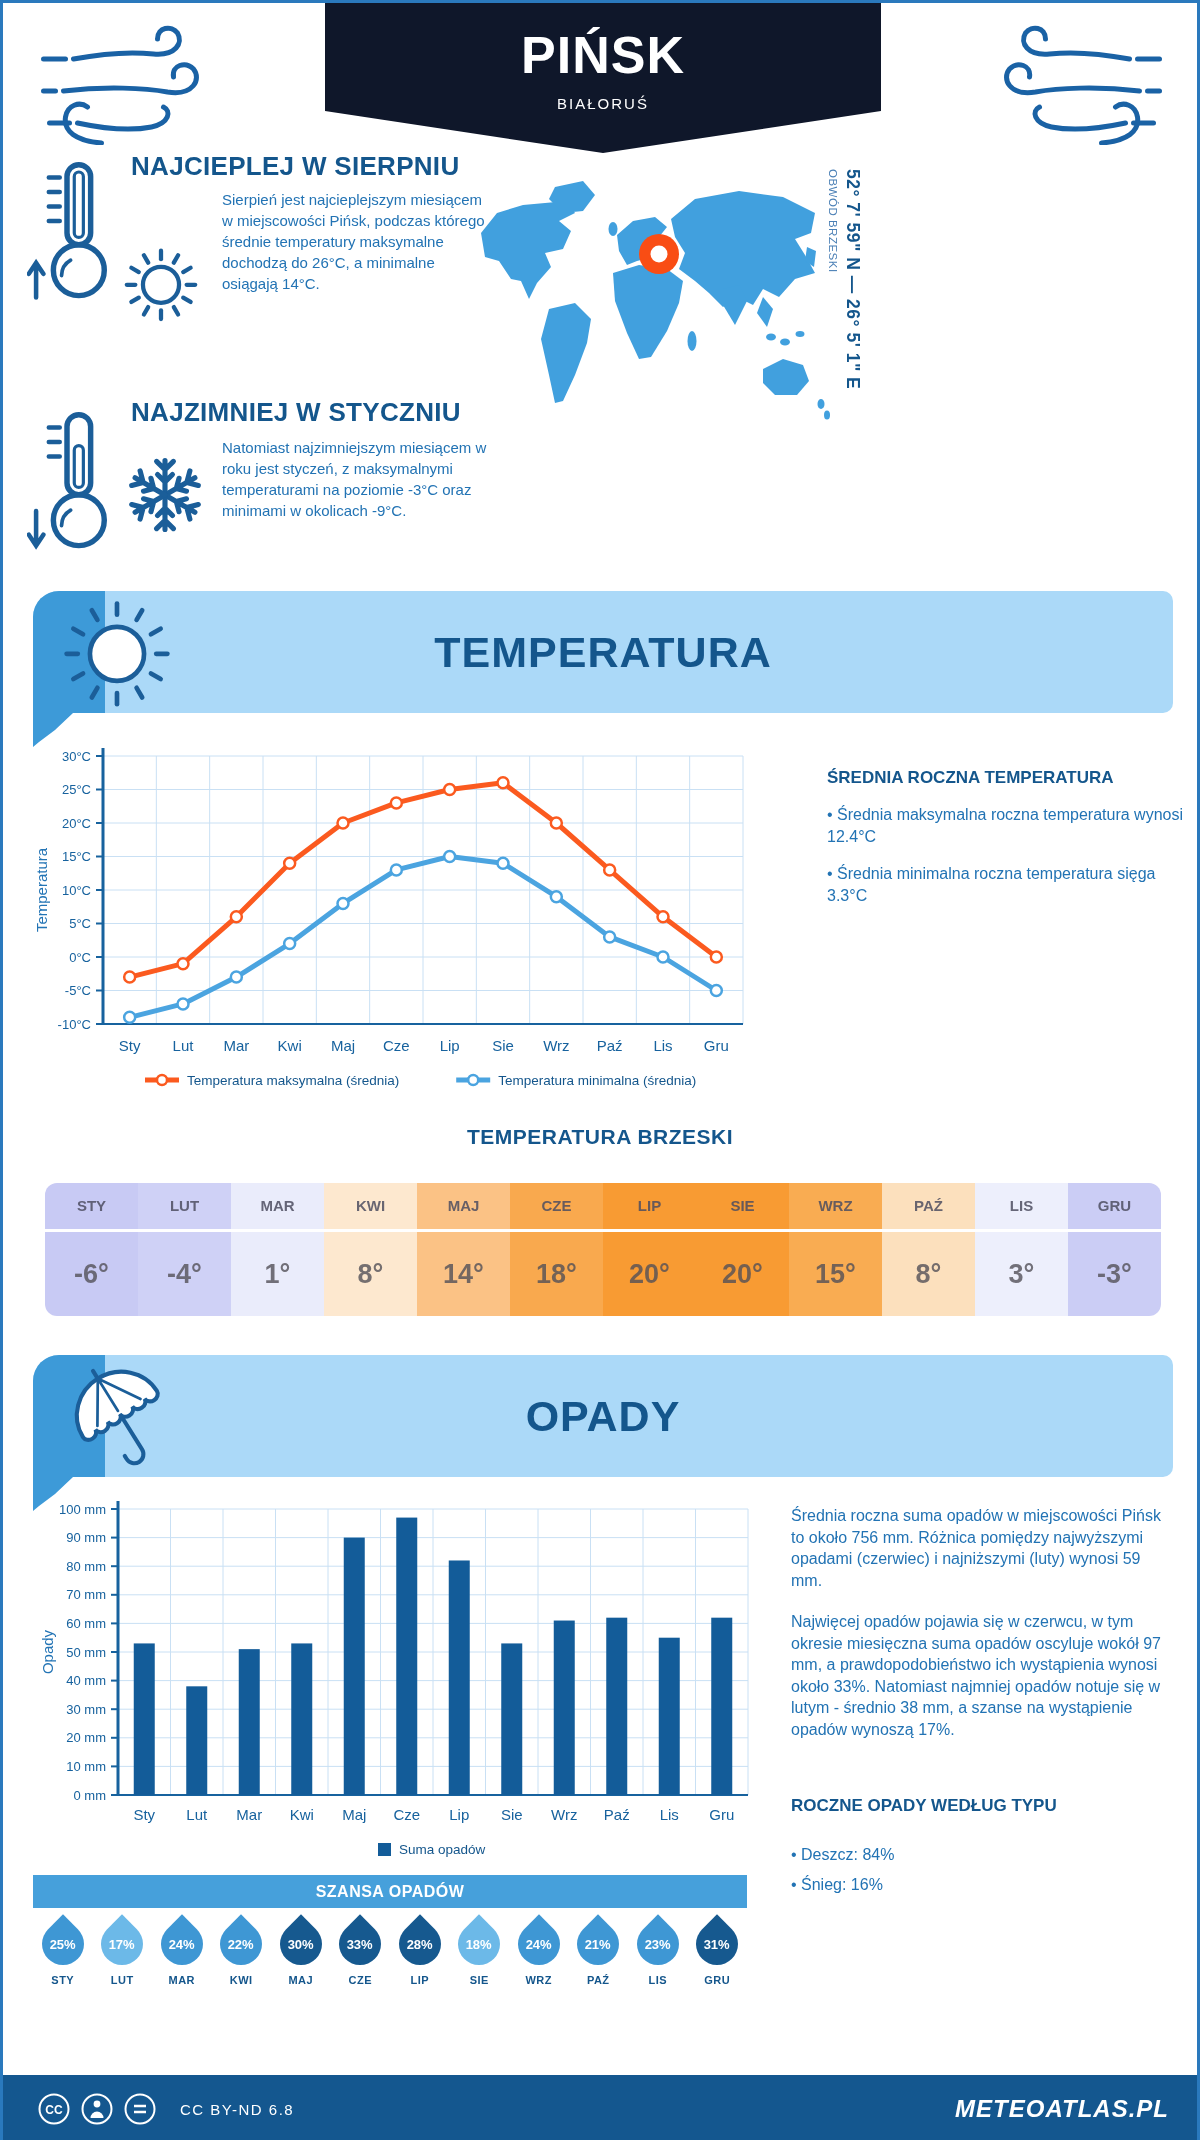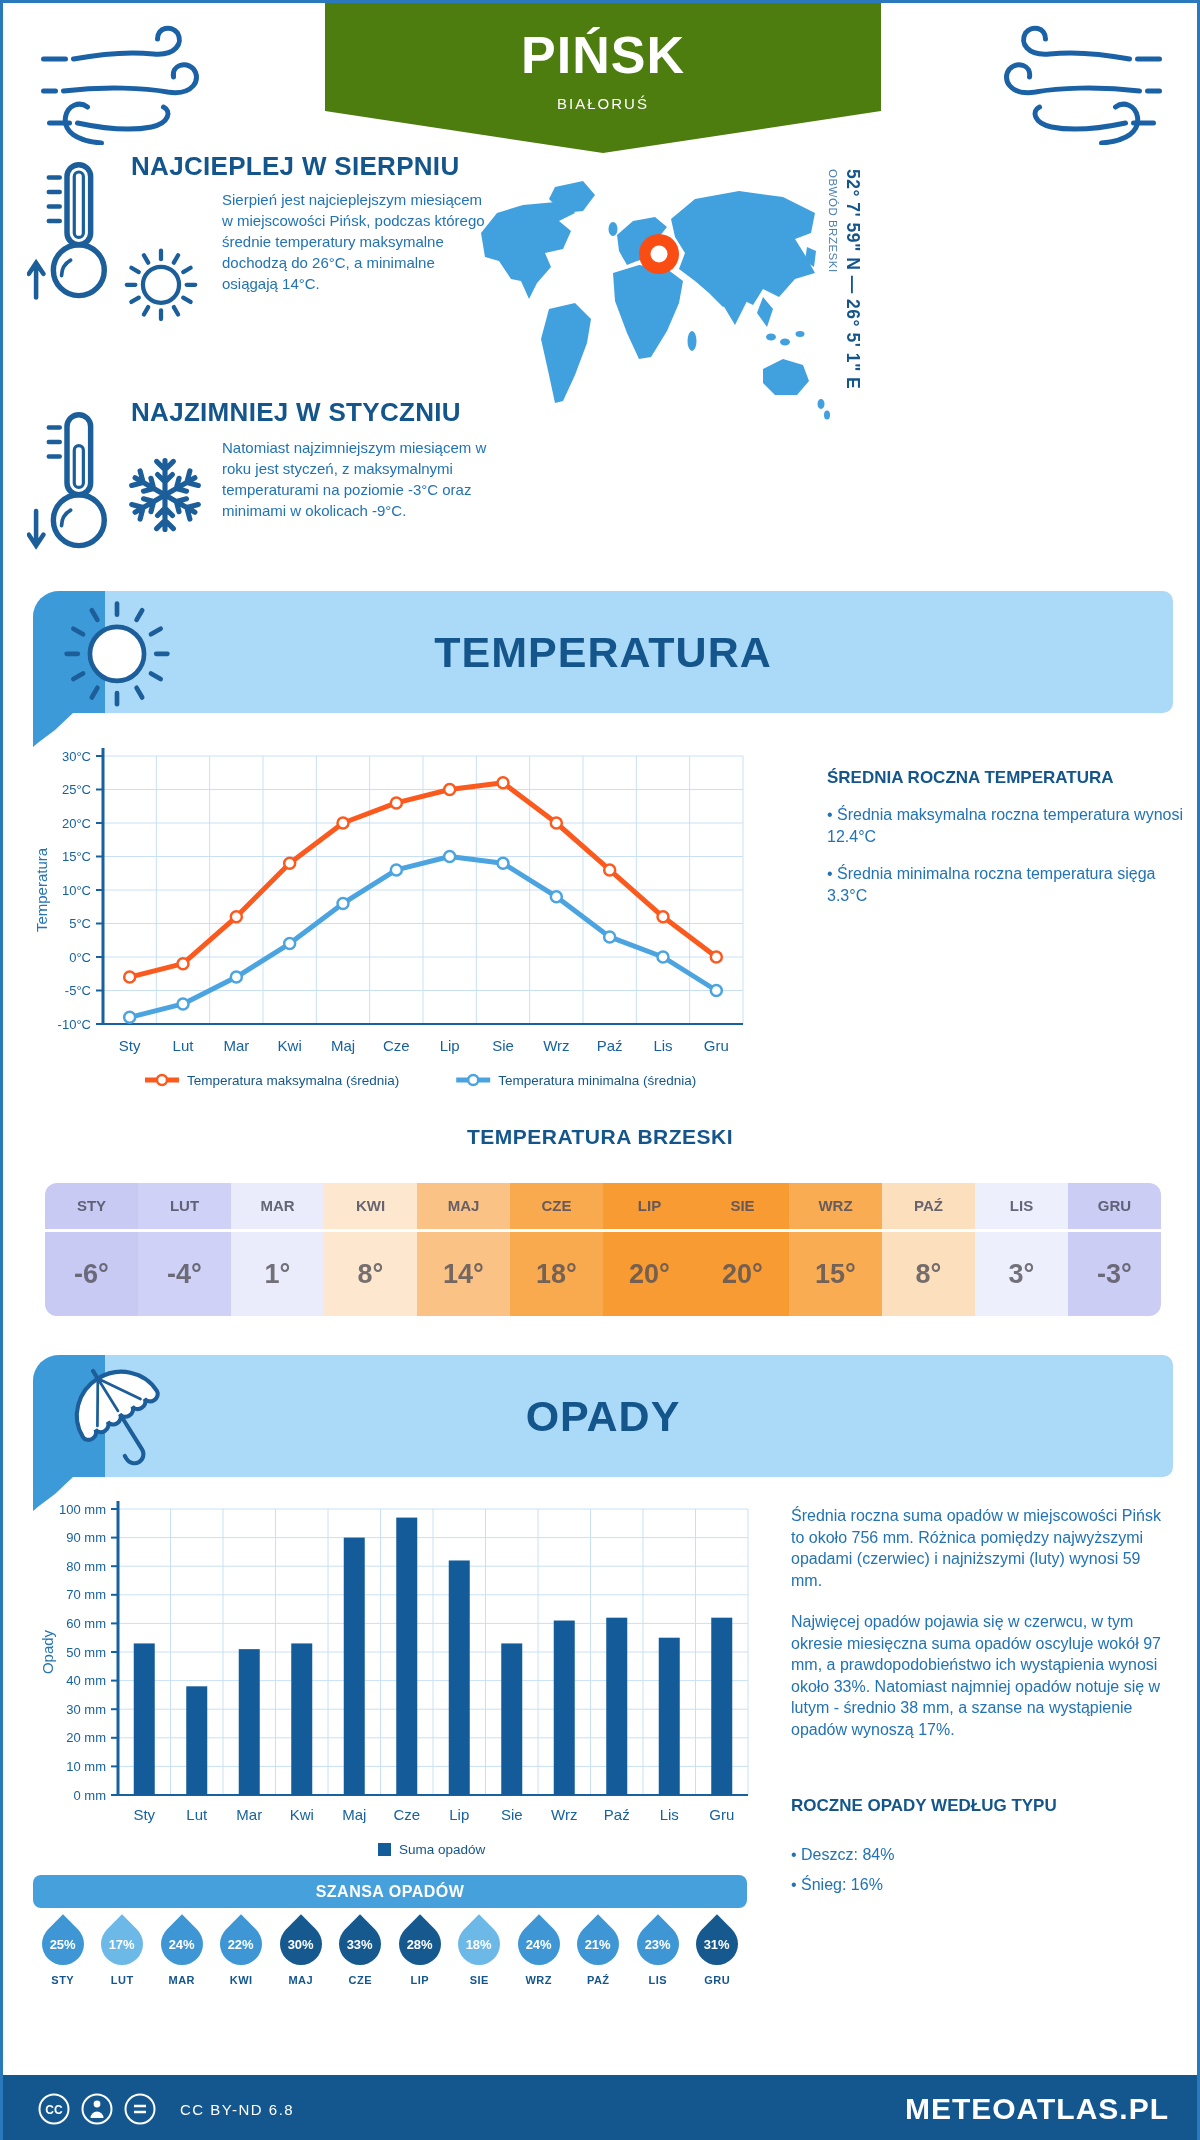--- a/index.html
+++ b/index.html
@@ -2,21 +2,21 @@
 <html><head>
 <meta charset="utf-8">
 <style>
   html,body{margin:0;padding:0;background:#fff;}
   .page{position:relative;width:1200px;height:2140px;margin:0 auto;background:#fff;overflow:hidden;
         box-sizing:border-box;border-left:3px solid #2a79bd;border-right:3px solid #2a79bd;border-top:3px solid #2a79bd;
         font-family:"Liberation Sans", sans-serif;}
   .abs{position:absolute;}
 
   
-  .head-banner{left:322px;top:0;width:556px;height:150px;background:#4d7c0f;
+  .head-banner{left:322px;top:0;width:556px;height:150px;background:#0f172a;
                clip-path:polygon(0 0,100% 0,100% 72%,50% 100%,0 72%);}
   .head-title{left:0;right:0;top:22px;text-align:center;color:#fff;font-size:52px;font-weight:bold;letter-spacing:1px;}
   .head-sub{left:0;right:0;top:92px;text-align:center;color:#fff;font-size:15px;letter-spacing:2px;}
 
   
   .sec-title{font-size:26px;font-weight:bold;color:#14568c;letter-spacing:.3px;}
   .sec-text{font-size:15px;line-height:21px;color:#2273b4;}
   .coords{display:flex;flex-direction:row;}
   .coords .big{writing-mode:vertical-rl;font-size:17.5px;font-weight:bold;color:#14568c;letter-spacing:.5px;}
   .coords .small{writing-mode:vertical-rl;font-size:11.5px;color:#4a7fb5;letter-spacing:.5px;margin-right:3px;}
@@ -46,34 +46,34 @@
   .t-table{left:42px;top:1180px;width:1116px;display:flex;}
   .t-col{flex:1;overflow:hidden;}
   .t-col:first-child{border-radius:12px 0 0 12px;}
   .t-col:last-child{border-radius:0 12px 12px 0;}
   .t-head{height:46px;line-height:46px;text-align:center;font-size:15px;font-weight:bold;
           color:rgba(78,78,96,.85);border-bottom:3px solid #fff;}
   .t-val{height:84px;display:flex;align-items:center;justify-content:center;font-size:27px;font-weight:bold;
          color:rgba(82,80,88,.8);}
 
   
-  .chance-bar{left:30px;top:1872px;width:714px;height:33px;background:#46a0db;border-radius:8px;
+  .chance-bar{left:30px;top:1872px;width:714px;height:33px;background:#46a0db;border-radius:0;
               text-align:center;line-height:33px;color:#fff;font-weight:bold;font-size:16px;letter-spacing:.5px;}
   .drops{left:30px;top:1912px;width:714px;display:flex;}
   .d-cell{flex:1;text-align:center;}
   .drop{width:42px;height:42px;border-radius:0 50% 50% 50%;transform:rotate(45deg);
         display:flex;align-items:center;justify-content:center;margin:8px auto 0 auto;}
   .drop>span{transform:rotate(-45deg);color:#fff;font-size:13px;font-weight:bold;}
   .d-month{margin-top:9px;font-size:11px;font-weight:bold;color:#14568c;letter-spacing:.5px;}
 
   
   .footer{left:0;top:2072px;width:1200px;height:68px;background:#14578f;display:flex;align-items:center;
           padding:0 34px;box-sizing:border-box;}
   .footer .lic{color:#fff;font-size:15px;letter-spacing:1.5px;margin-left:14px;}
-  .footer .brand{margin-left:auto;color:#fff;font-size:30px;font-weight:bold;letter-spacing:1px;}
+  .footer .brand{margin-left:auto;color:#fff;font-size:24px;font-weight:bold;letter-spacing:1px;font-style:italic;}
   .fic{margin-right:9px;}
 </style>
 </head>
 <body>
 
 <div class="page">
 
   <svg class="abs" style="left:30px;top:16px" width="205" height="126" viewBox="0 0 200 126" fill="none" stroke="#1a62a5" stroke-width="5" stroke-linecap="round">
     <path d="M8 40 H30"></path>
       <path d="M38 40 C70 34 100 33 118 35 C140 37 148 24 142 14 C136 6 122 8 122 20"></path>

